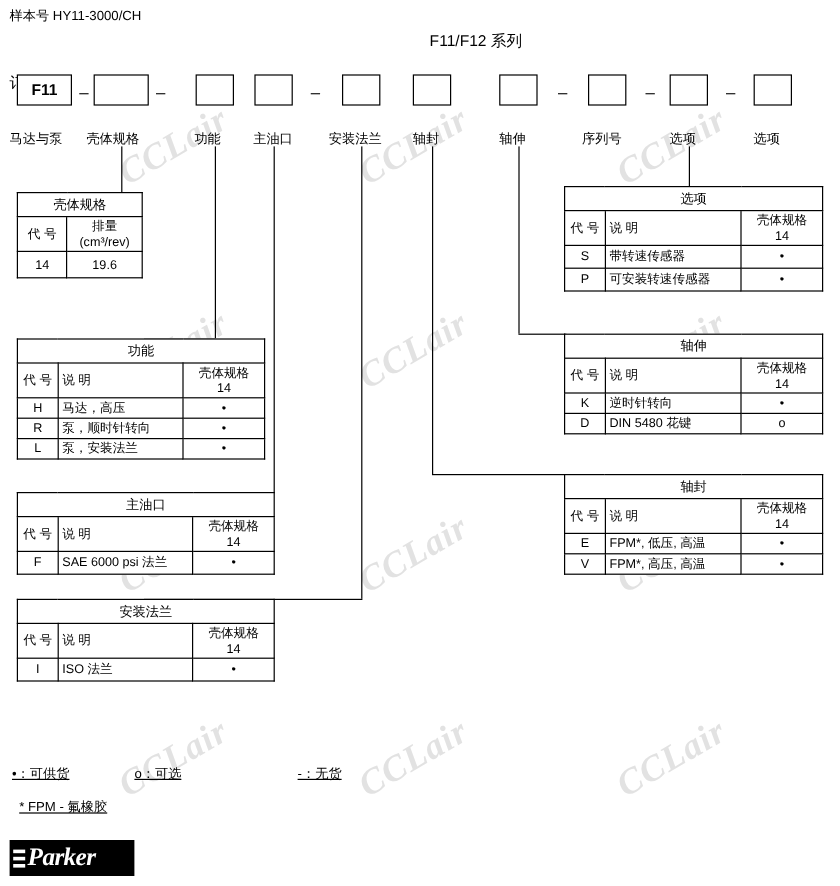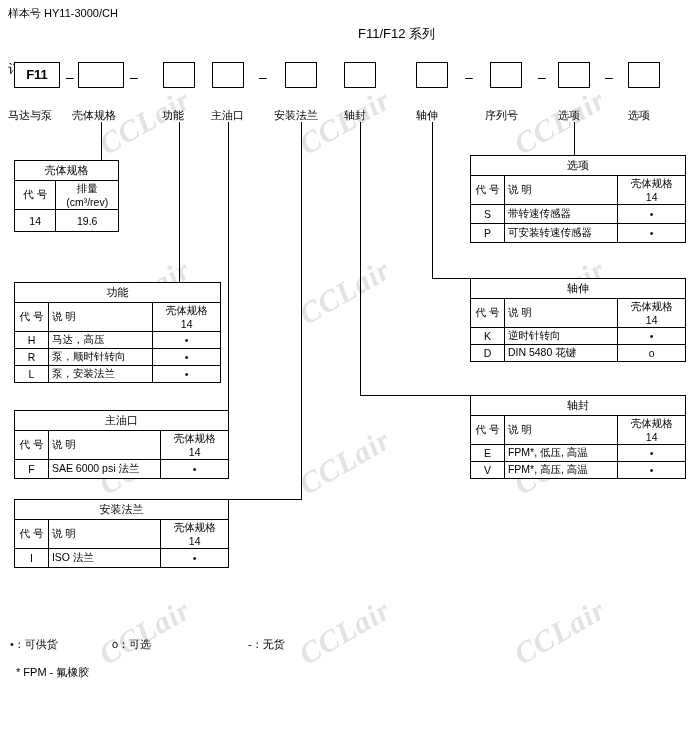--- a/index.html
+++ b/index.html
@@ -106,20 +106,21 @@
     position: absolute;
     background: #000;
   }
   .hln { height: 1px; }
   .vln { width: 1px; }
   
   .legend {
     position: absolute;
     font-size: 11px;
     white-space: nowrap;
+    text-decoration: underline;
   }
   
   .logo {
     position: absolute;
     left: 8px; top: 700px;
     width: 104px; height: 30px;
     background: #000;
   }
   .logo .txt {
     position: absolute;
@@ -407,14 +408,20 @@
       <td class="c">•</td>
     </tr>
   </tbody>
     </table>
 
   <div class="legend" style="left:10px; top:637px;">•：可供货</div>
   <div class="legend" style="left:112px; top:637px;">o：可选</div>
   <div class="legend" style="left:248px; top:637px;">-：无货</div>
   <div class="legend" style="left:16px; top:665px;">* FPM - 氟橡胶</div>
 
+  <div class="logo">
+    <div class="bar1"></div>
+    <div class="bar2"></div>
+    <div class="bar3"></div>
+    <div class="txt">Parker</div>
+  </div>
 
 </div>
 
 </body></html>

